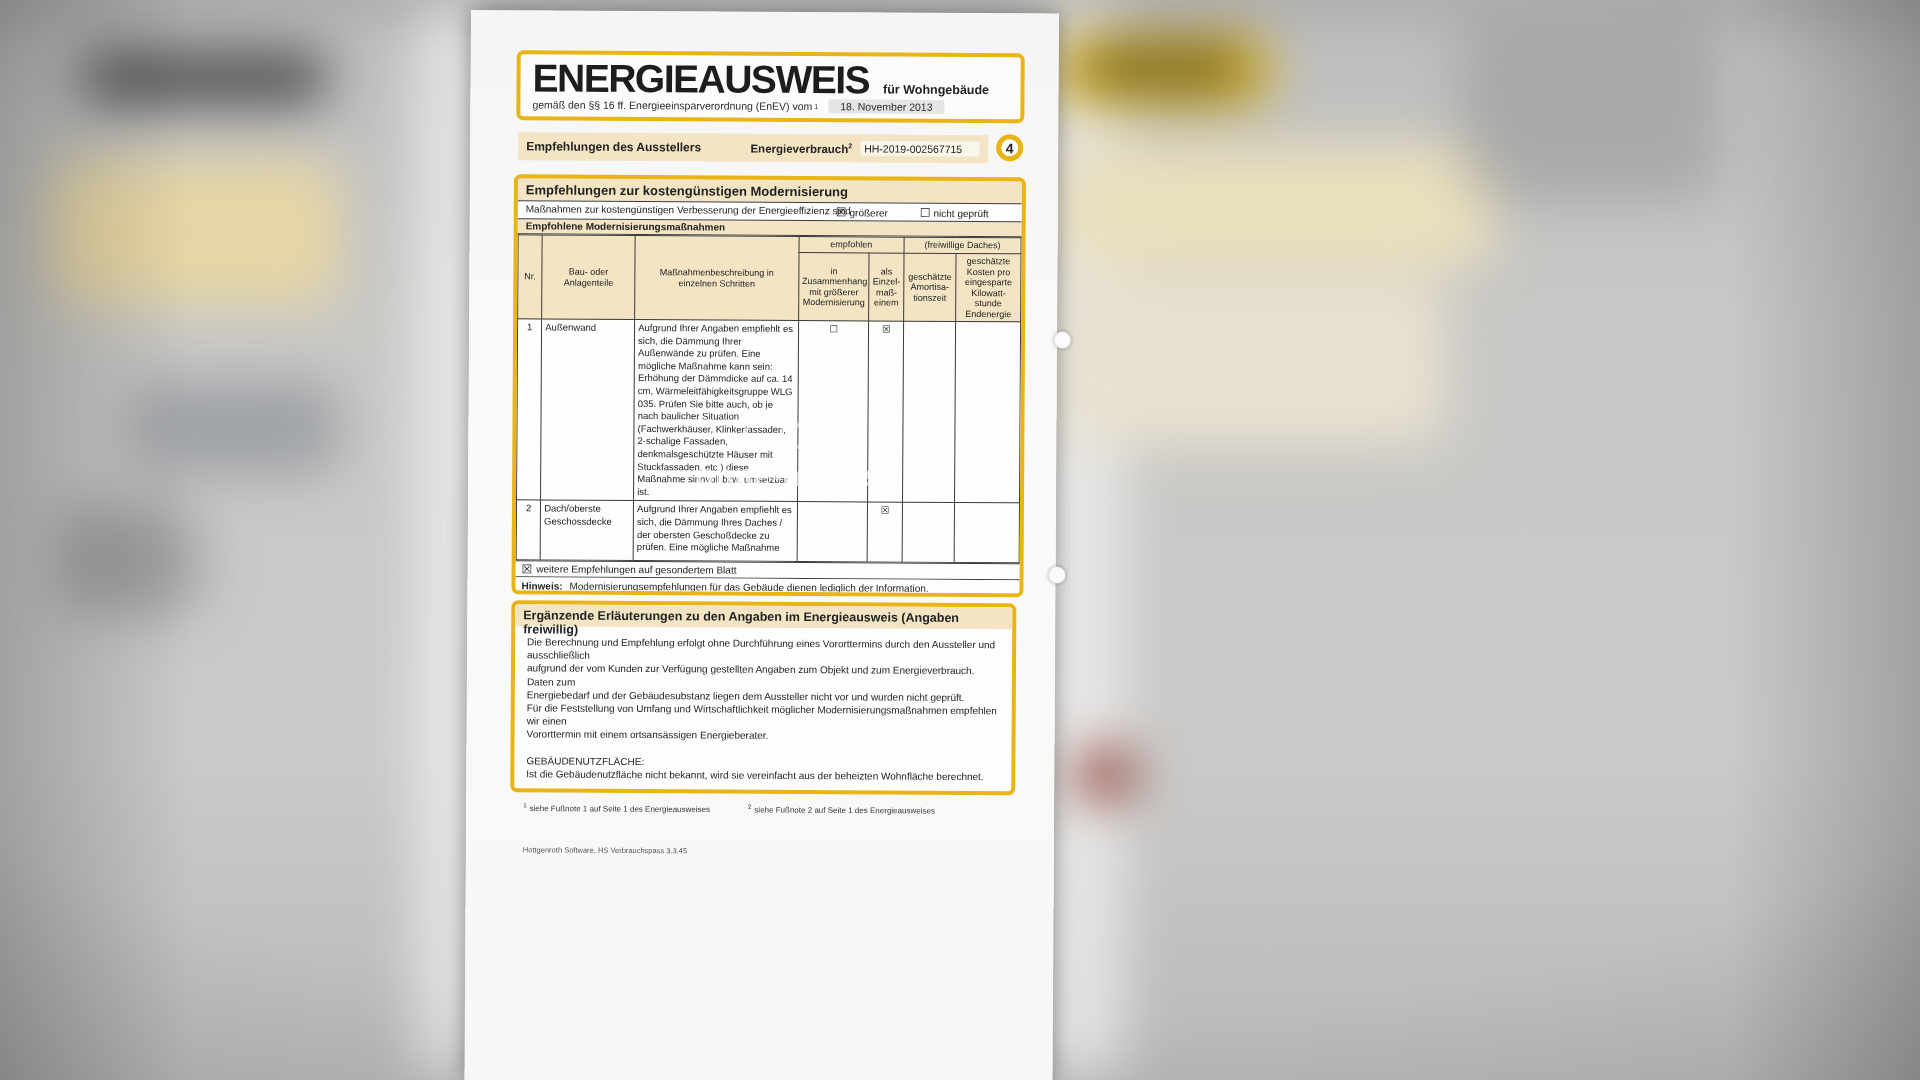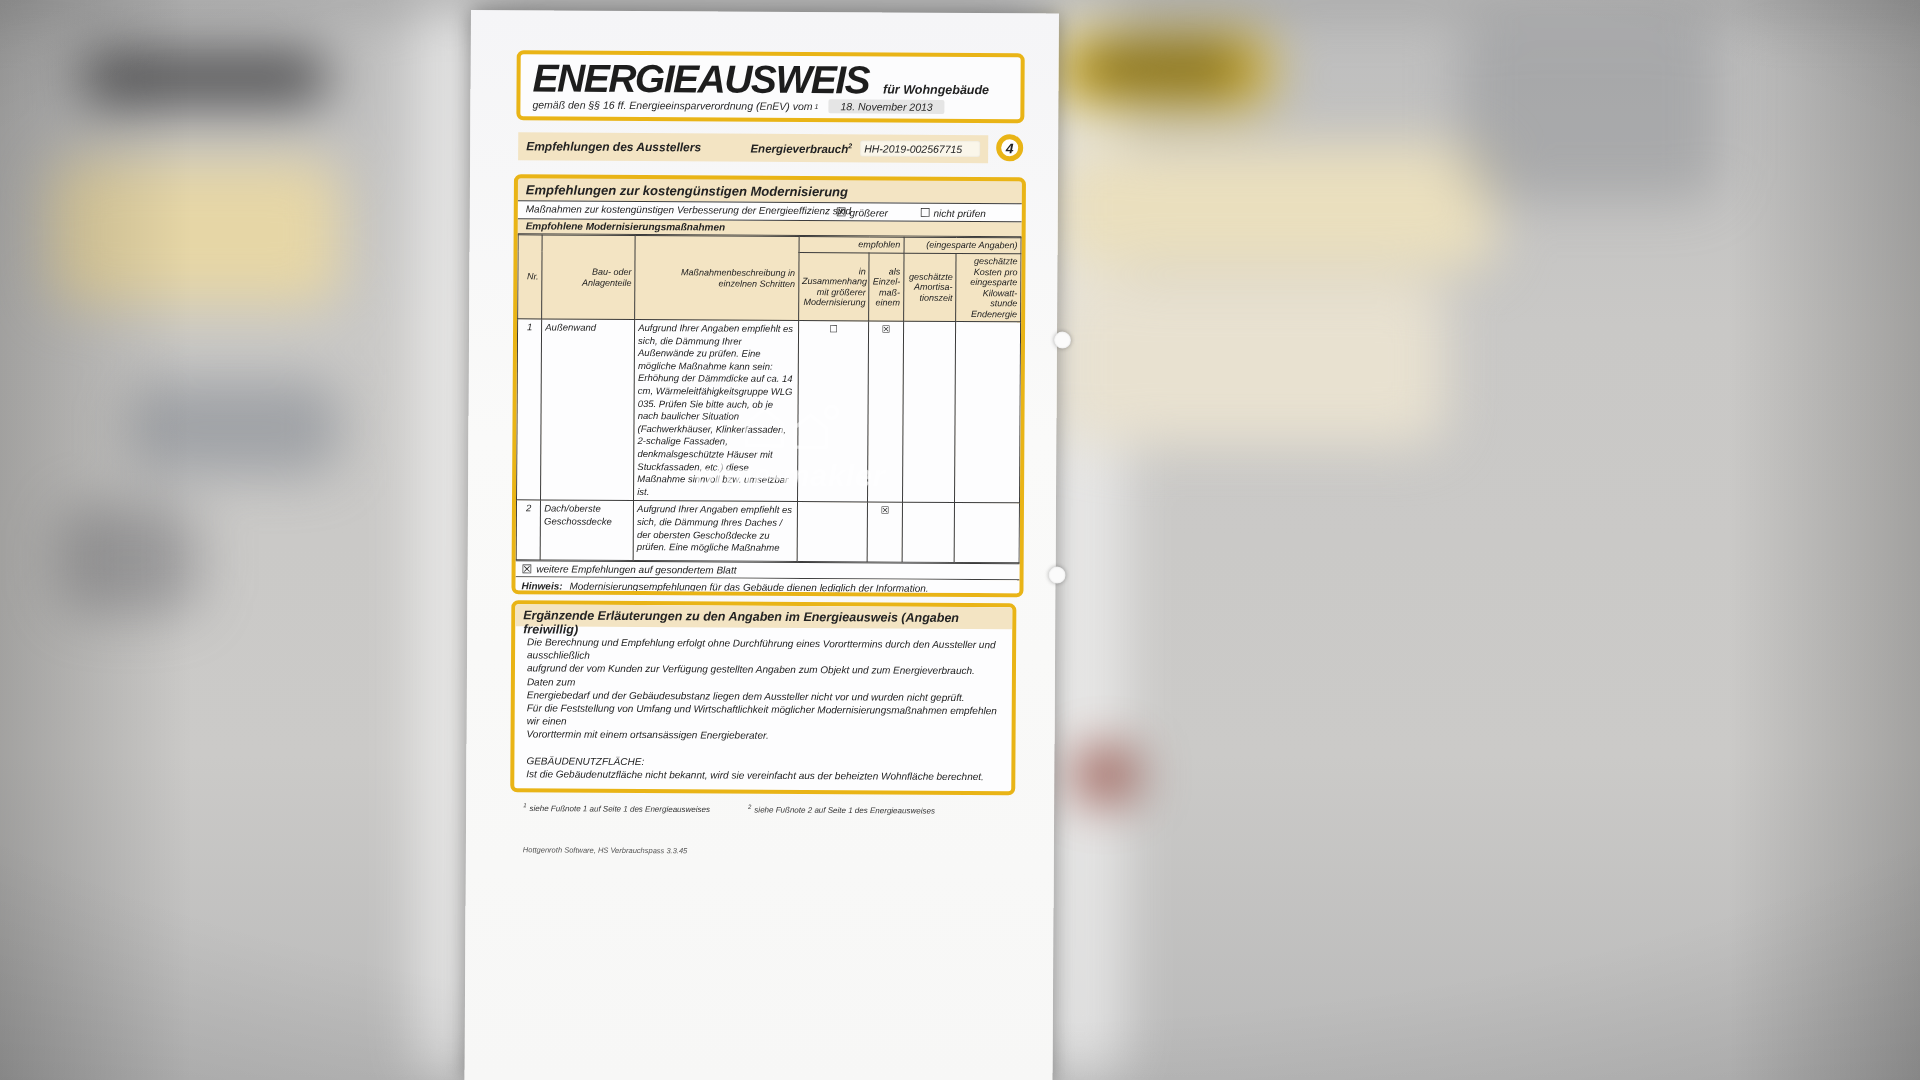--- a/index.html
+++ b/index.html
@@ -1,18 +1,18 @@
 <!DOCTYPE html>
 <html><head>
 <meta charset="utf-8">
 <style>
   html,body{margin:0;padding:0;}
   body{width:1920px;height:1080px;overflow:hidden;background:#c2c2c2;
        font-family:"Liberation Sans","DejaVu Sans",sans-serif;color:#222;}
-  .stage{position:relative;width:1920px;height:1080px;overflow:hidden;font-style:italic;}
+  .stage{position:relative;width:1920px;height:1080px;overflow:hidden;}
 
   
   .bg{position:absolute;inset:0;background:linear-gradient(180deg,#bdbdbd 0%,#c9c8c6 30%,#cbcac8 70%,#b9b9b9 100%);}
   .bg-blobs{position:absolute;inset:-40px;filter:blur(26px);}
   .blob{position:absolute;border-radius:30px;}
   .b-topline{left:0;top:30px;width:2000px;height:16px;background:#8f8f8f;border-radius:0;}
   .b-halo-l{left:455px;top:40px;width:70px;height:1080px;background:rgba(250,250,250,.6);}
   .b-halo-r{left:1075px;top:40px;width:90px;height:1080px;background:rgba(250,250,250,.6);}
   .b-l-dark{left:120px;top:90px;width:250px;height:55px;background:rgba(55,55,58,.8);}
   .b-l-cream{left:90px;top:200px;width:290px;height:145px;background:#e6d6a6;}
@@ -62,21 +62,21 @@
   .mb-title{font-size:13px;font-weight:bold;padding:4px 8px 2px;height:16px;}
   .measures-row{position:relative;background:#fdfdfe;border-top:1px solid #3c3c3c;border-bottom:1px solid #3c3c3c;
                 font-size:10px;padding:2px 8px;height:13px;}
   .m-opt{position:absolute;top:2px;font-size:10px;}
   .m-opt .mark{font-size:12px;font-family:"DejaVu Sans",sans-serif;margin-right:3px;}
   .m-opt1{left:318px;} .m-opt2{left:402px;}
   .mb-caption{font-size:10px;font-weight:bold;padding:1px 8px;height:12px;border-bottom:1px solid #3c3c3c;}
 
   table.mtable{border-collapse:collapse;table-layout:fixed;width:100%;background:#f3e4c3;}
   table.mtable th, table.mtable td{border:1px solid #3c3c3c;padding:2px 3px;box-sizing:border-box;}
-  table.mtable th{font-weight:normal;font-size:9px;line-height:10.5px;text-align:right;
+  table.mtable th{font-weight:normal;font-size:9px;line-height:10.5px;text-align:center;
                   vertical-align:middle;white-space:pre-line;}
   th.group{height:16px;font-size:10px;}
   table.mtable td{background:#fdfdfe;vertical-align:top;font-size:9.5px;line-height:12.6px;}
   td.c{text-align:center;}
   td.mark-cell{text-align:center;font-family:"DejaVu Sans",sans-serif;font-size:13px;line-height:14px;}
   col.w1{width:24px;}col.w2{width:92px;}col.w3{width:162px;}col.w4{width:70px;}
   col.w5{width:34px;}col.w6{width:52px;}col.w7{width:64px;}
   tr.r1 td{height:148px;} tr.r2 td{height:60px;}
 
   .further-row{background:#fdfdfe;border-top:1px solid #3c3c3c;border-bottom:1px solid #3c3c3c;
@@ -159,21 +159,21 @@
 
     <div class="main-box">
       <div class="mb-title">Empfehlungen zur kostengünstigen Modernisierung</div>
 
       <div class="measures-row">
         <span>Maßnahmen zur kostengünstigen Verbesserung der Energieeffizienz sind</span>
         <span class="m-opt m-opt1">
           <span class="mark">☒</span><span>größerer</span>
         </span>
         <span class="m-opt m-opt2">
-          <span class="mark">☐</span><span>nicht prüfen</span>
+          <span class="mark">☐</span><span>nicht geprüft</span>
         </span>
       </div>
 
       <div class="mb-caption">Empfohlene Modernisierungsmaßnahmen</div>
 
       <table class="mtable">
         <colgroup>
           <col class="w1">
             <col class="w2">
             <col class="w3">
@@ -183,21 +183,21 @@
             <col class="w7">
         </colgroup>
         <tbody>
             <tr>
           <th rowspan="2">Nr.</th>
           <th rowspan="2">Bau- oder
 Anlagenteile</th>
           <th rowspan="2">Maßnahmenbeschreibung in
 einzelnen Schritten</th>
           <th colspan="2" class="group">empfohlen</th>
-          <th colspan="2" class="group">(eingesparte Angaben)</th>
+          <th colspan="2" class="group">(freiwillige Daches)</th>
         </tr>
         <tr>
           <th>in
 Zusammenhang
 mit größerer
 Modernisierung</th>
           <th>als
 Einzel-
 maß-
 einem</th>

